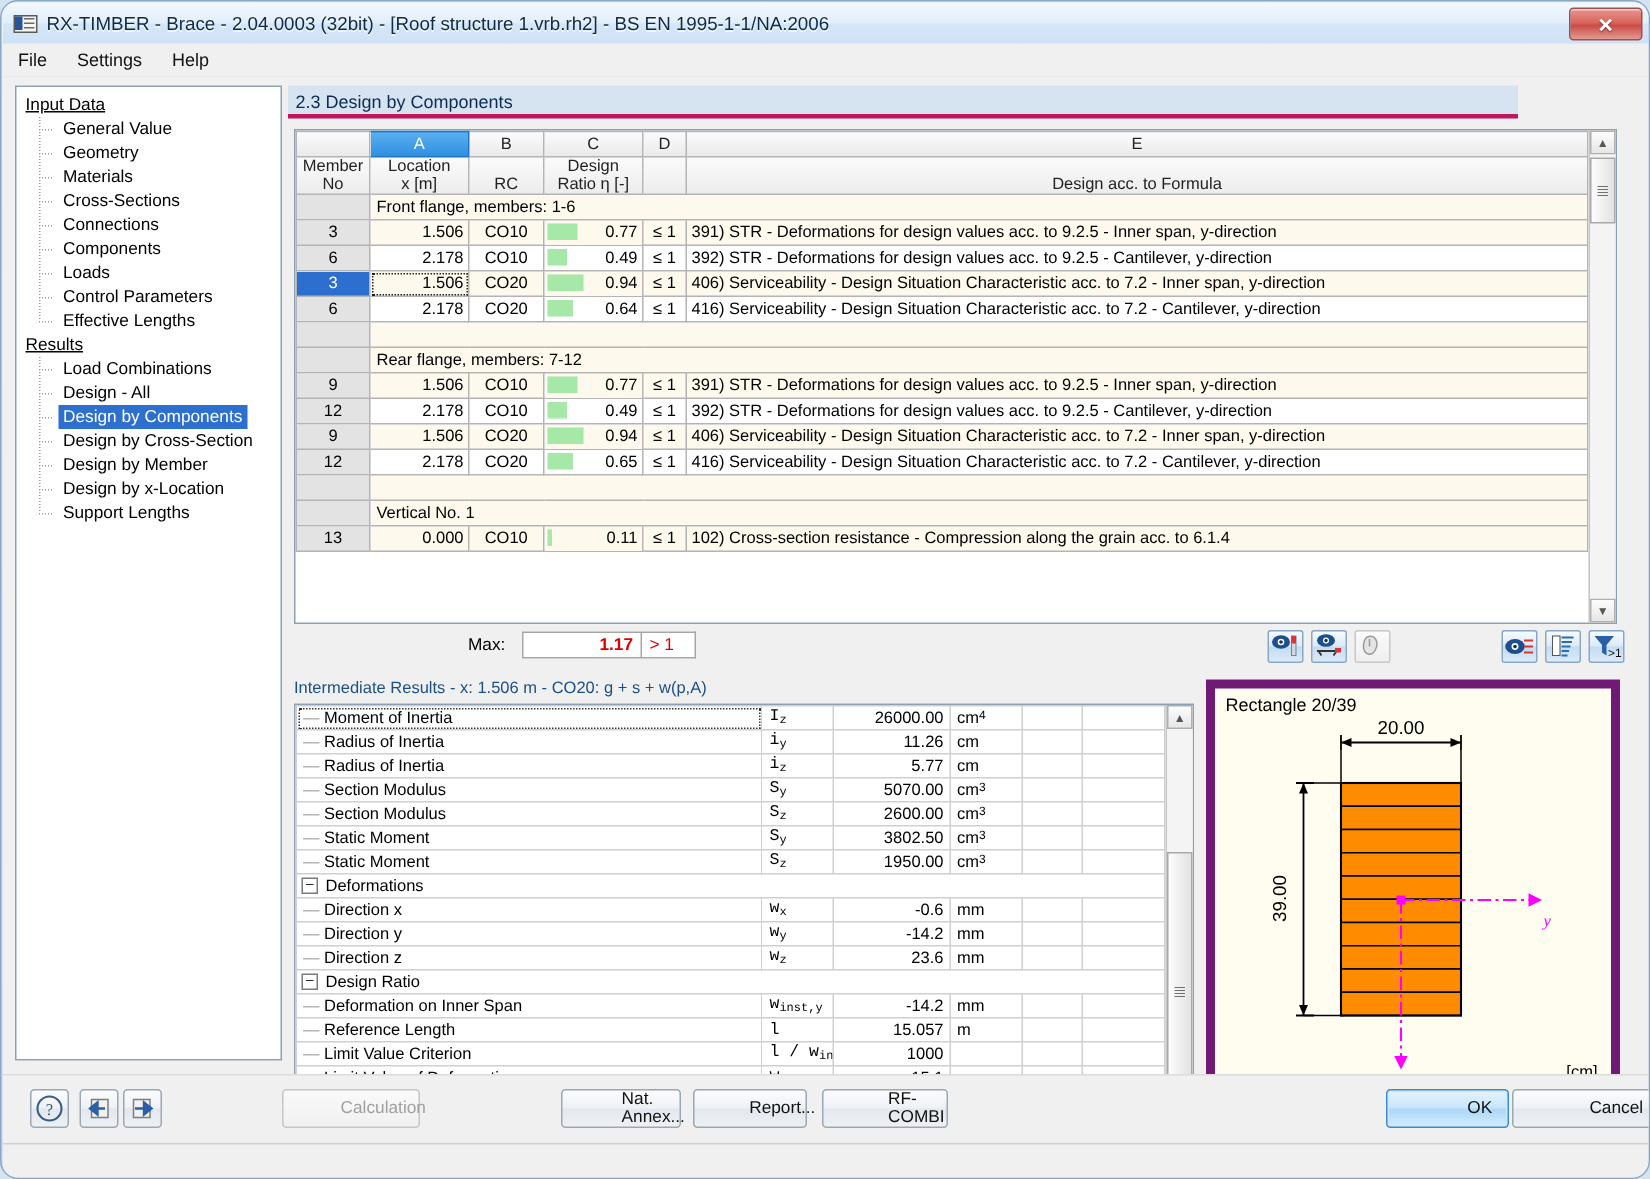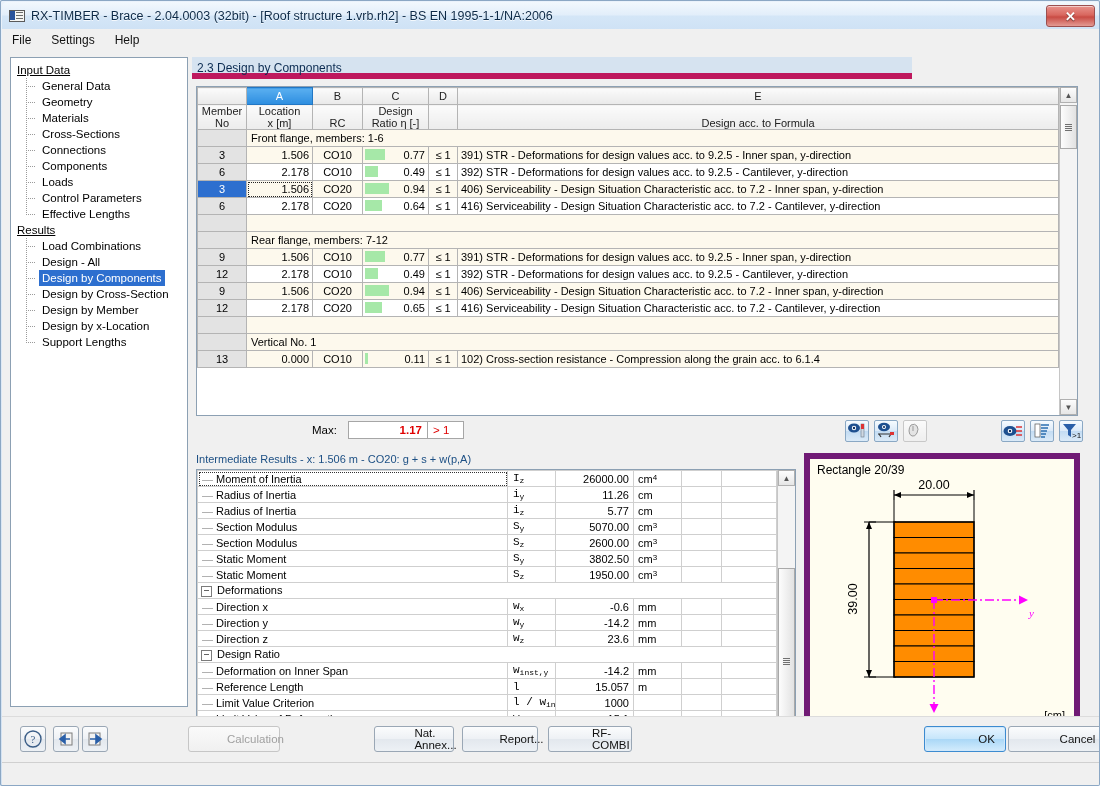--- a/index.html
+++ b/index.html
@@ -7,21 +7,21 @@
     width:1100px;height:786px;overflow:hidden;
     font-family:"Liberation Sans", sans-serif;
     font-size:11px;
     background:#d4e3f2;
     -webkit-font-smoothing:antialiased;
   }
   .window{
     position:absolute;left:0;top:0;width:1100px;height:786px;
     box-sizing:border-box;
     border:1px solid #8ba7c4;
-    border-radius:2px;
+    border-radius:12px;
     background:linear-gradient(180deg,#eaf2fb 0%,#dfeaf6 40%,#d3e2f2 100%);
     overflow:hidden;
   }
   
   .titlebar{
     position:absolute;left:1px;top:1px;width:1098px;height:27px;
     background:linear-gradient(180deg,#f2f8fd 0%,#e2eefa 48%,#d4e6f7 52%,#cfe2f5 100%);
     border-bottom:1px solid #b9cfe4;
     border-radius:5px 5px 0 0;
     display:flex;align-items:center;
@@ -86,23 +86,23 @@
     background-image:linear-gradient(to right,#9a9a9a 50%,transparent 50%);
     background-size:2px 1px;
   }
   .dashes.last::before{bottom:8px;}
   .tnode.sel .lbl{background:#2d6fcf;color:#fff;}
   
   .rightpane{
     position:absolute;left:190px;top:6px;width:900px;height:650px;
   }
   .section-head{
-    position:absolute;left:0;top:0;width:720px;height:22px;
+    position:absolute;left:0;top:0;width:820px;height:22px;
     background:#d6e3f0;
-    border-bottom:6px solid #be185d;
+    border-bottom:3px solid #be185d;
     font-size:12px;color:#0c2c52;padding-left:5px;line-height:22px;
     box-sizing:border-box;
   }
   
   .grid-wrap{
     position:absolute;left:4px;top:29px;width:882px;height:330px;
     border:1px solid #8ca0b3;background:#fff;box-sizing:border-box;
     display:flex;
   }
   .grid-main{flex:1 1 auto;overflow:hidden;position:relative;}
@@ -298,21 +298,21 @@
 
   <div class="content">
 
     <div class="sidebar">
       <div class="tree" id="tree-root">
           <div class="tnode root">
             <span class="lbl">Input Data</span>
           </div>
           <div class="tnode child">
             <span class="dashes"></span>
-            <span class="lbl">General Data</span>
+            <span class="lbl">General Value</span>
           </div>
           <div class="tnode child">
             <span class="dashes"></span>
             <span class="lbl">Geometry</span>
           </div>
           <div class="tnode child">
             <span class="dashes"></span>
             <span class="lbl">Materials</span>
           </div>
           <div class="tnode child">

